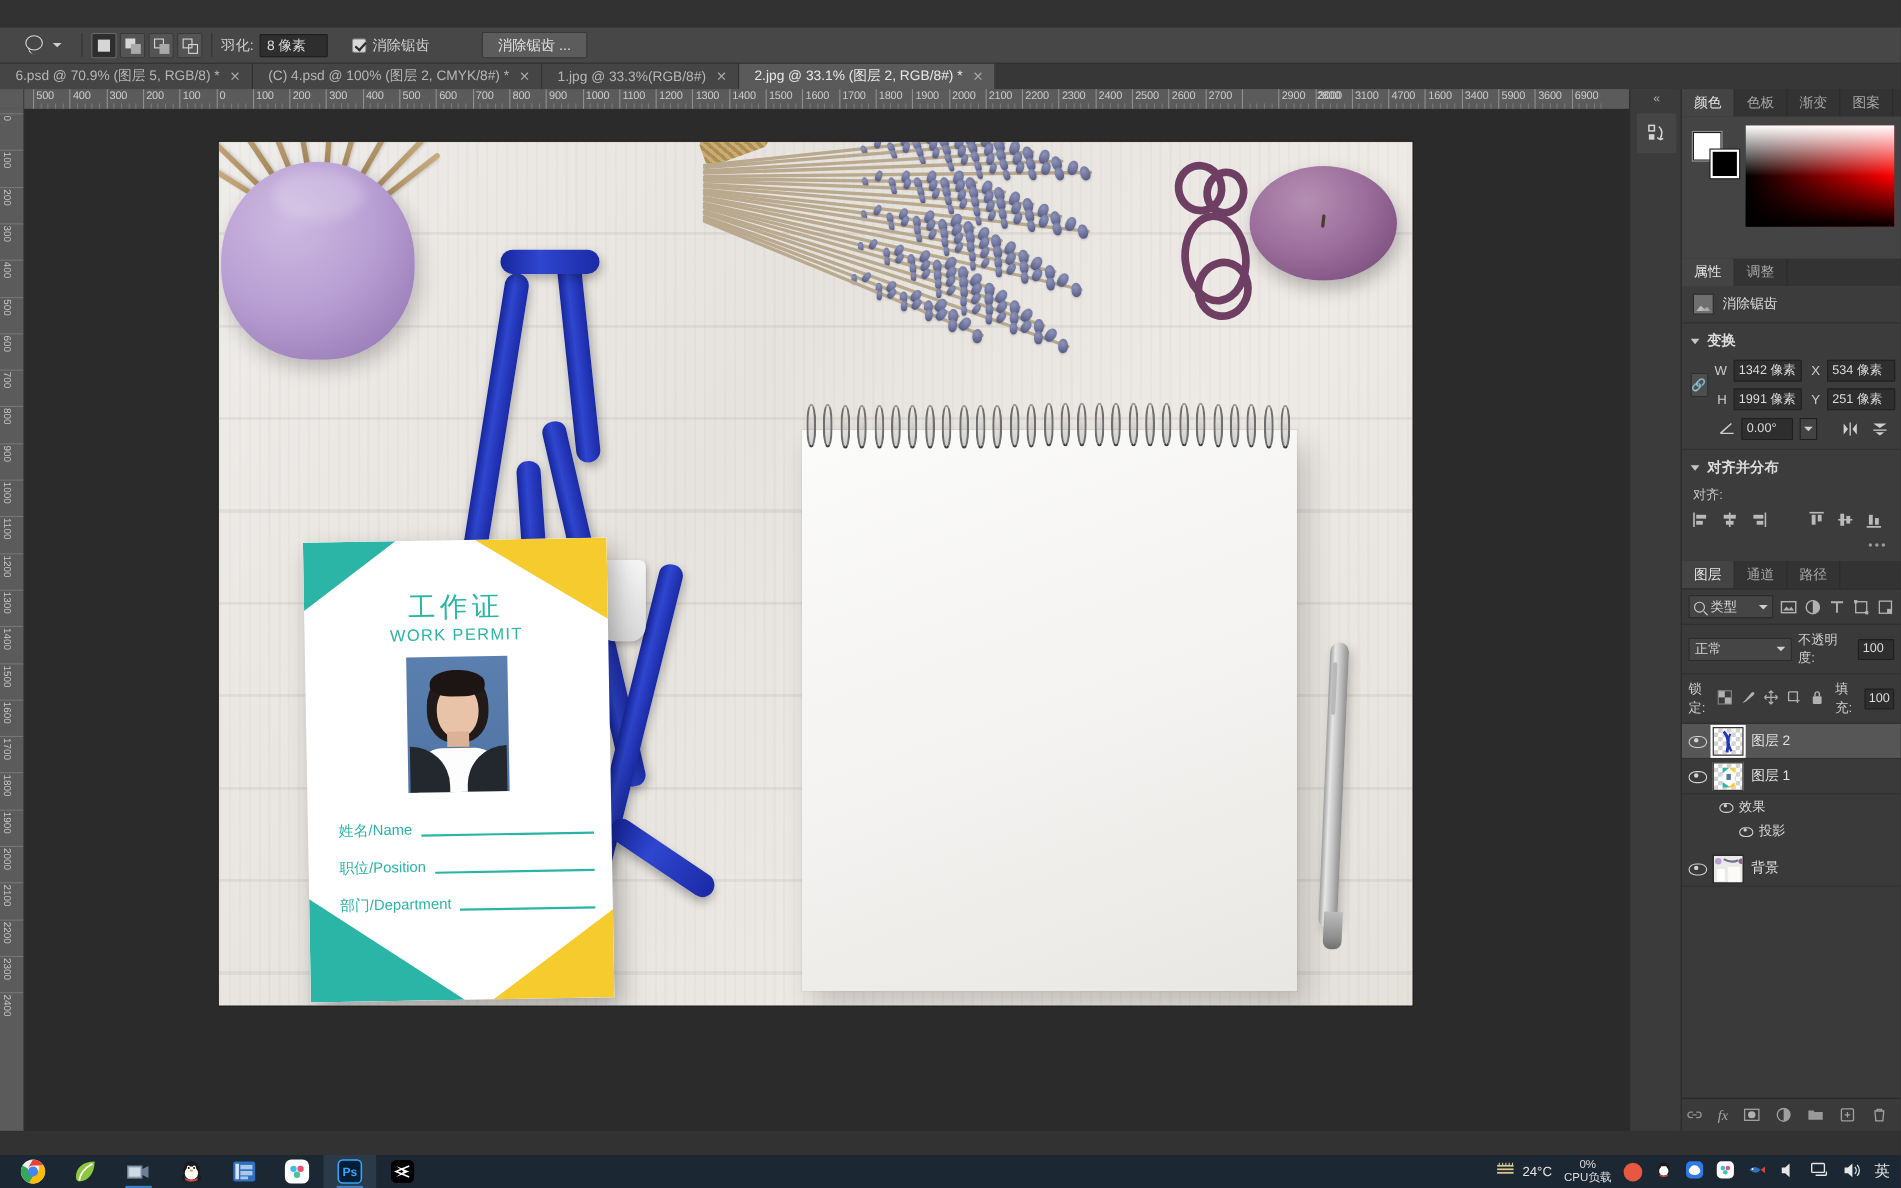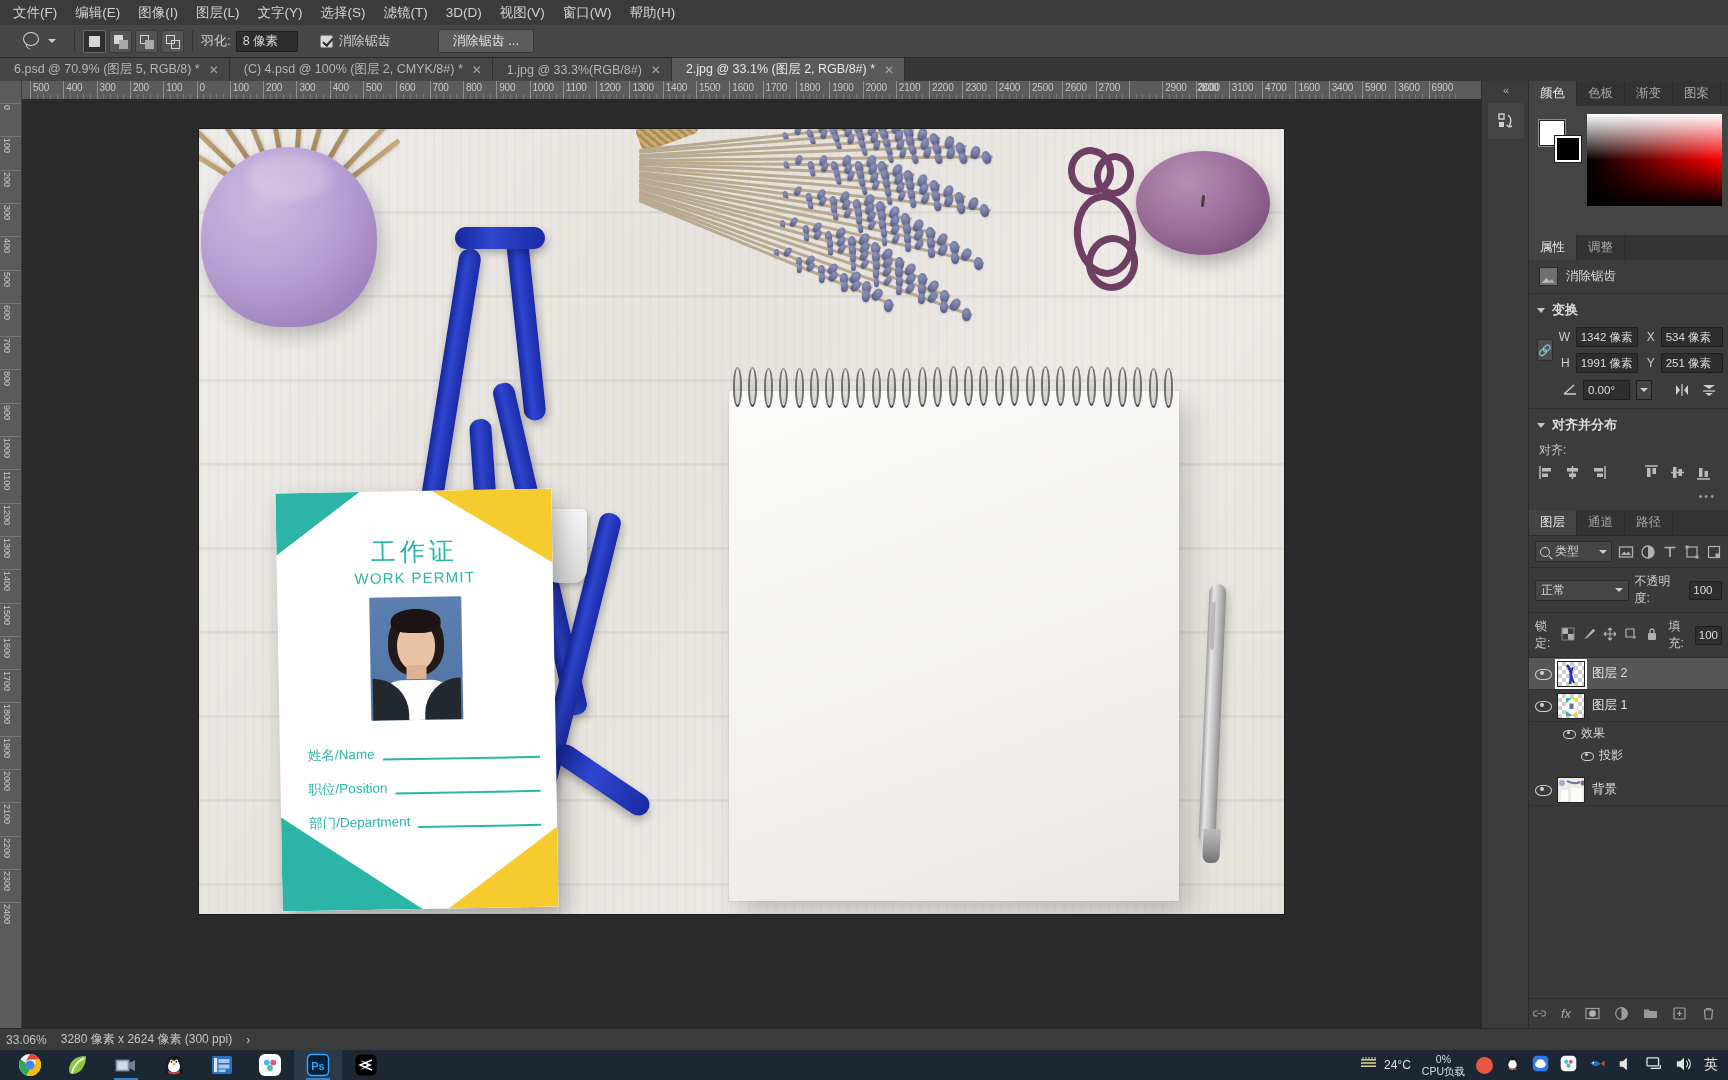--- a/index.html
+++ b/index.html
@@ -502,33 +502,20 @@
   }
   .tb-temp { display:flex; align-items:center; gap:7px; }
   .cpu { text-align: center; line-height: 1.15; font-size: 10.5px; color: #dcdcdc; }
   .tray-ic { width: 17px; height: 17px; border-radius: 50%; }
 </style>
 </head>
 <body>
 
 <div class="app">
 
-  <div class="menubar">
-    <div class="menu-item">文件(F)</div>
-    <div class="menu-item">编辑(E)</div>
-    <div class="menu-item">图像(I)</div>
-    <div class="menu-item">图层(L)</div>
-    <div class="menu-item">文字(Y)</div>
-    <div class="menu-item">选择(S)</div>
-    <div class="menu-item">滤镜(T)</div>
-    <div class="menu-item">3D(D)</div>
-    <div class="menu-item">视图(V)</div>
-    <div class="menu-item">窗口(W)</div>
-    <div class="menu-item">帮助(H)</div>
-  </div>
 
   <div class="optionsbar">
     <div class="tool-preset">
       <span class="lasso-glyph">
         <span class="loop"></span>
           <span class="tail"></span>
       </span>
       <span class="caret-sm"></span>
     </div>
     <div class="opt-sep"></div>
@@ -1512,21 +1499,21 @@
           <span class="lyr-name">背景</span>
         </div>
       </div>
 
       <div class="layers-footer">
         <span class="foot-ic">
           <svg width="15" height="15" viewBox="0 0 15 15">
               <path d="M6 5 h-2 a2.5 2.5 0 0 0 0 5 h2 M9 5 h2 a2.5 2.5 0 0 1 0 5 h-2 M5.5 7.5 h4" stroke="#b4b4b4" stroke-width="1.2" fill="none"></path>
             </svg>
         </span>
-        <span class="foot-ic" style="font-style:italic;font-family:Liberation Sans, sans-serif;">fx</span>
+        <span class="foot-ic" style="font-style:italic;font-family:Liberation Serif, serif;">fx</span>
         <span class="foot-ic">
           <svg width="15" height="15" viewBox="0 0 15 15">
               <rect x="1" y="2.5" width="13" height="10" fill="none" stroke="#c6c6c6" stroke-width="1.2"></rect>
               <ellipse cx="7.5" cy="7.5" rx="3.4" ry="3.2" fill="#e0e0e0"></ellipse>
             </svg>
         </span>
         <span class="foot-ic">
           <svg width="15" height="15" viewBox="0 0 15 15">
               <circle cx="7.5" cy="7.5" r="5.8" fill="none" stroke="#c6c6c6" stroke-width="1.2"></circle>
               <path d="M7.5 1.7 A5.8 5.8 0 0 1 7.5 13.3 Z" fill="#c6c6c6"></path>
@@ -1545,25 +1532,20 @@
         </span>
         <span class="foot-ic">
           <svg width="15" height="15" viewBox="0 0 15 15">
               <path d="M3.5 4 h8 l-0.8 9 h-6.4 Z M5.5 4 V2.5 h4 V4" stroke="#c6c6c6" stroke-width="1.2" fill="none"></path>
             </svg>
         </span>
       </div>
     </div>
   </div>
 
-  <div class="statusbar">
-    <span>33.06%</span>
-    <span>3280 像素 x 2624 像素 (300 ppi)</span>
-    <span>›</span>
-  </div>
 
   <div class="taskbar">
     <div class="tb-left">
       <div class="tb-app">
         <svg width="24" height="24" viewBox="0 0 24 24">
           <circle cx="12" cy="12" r="11" fill="#f1f1f1"></circle>
           <path d="M12 1 A11 11 0 0 1 21.5 6.5 L12 6.5 A5.5 5.5 0 0 0 7.2 9.3 Z" fill="#e94235"></path>
           <path d="M2.5 6.5 A11 11 0 0 0 8.6 22.4 L13.3 14.3 A5.5 5.5 0 0 1 7.2 9.3 Z" fill="#35a853"></path>
           <path d="M21.5 6.5 A11 11 0 0 1 8.6 22.4 L13.3 14.3 A5.5 5.5 0 0 0 17 6.5 Z" fill="#fbbc05"></path>
           <circle cx="12" cy="12" r="4.6" fill="#4285f4"></circle>

